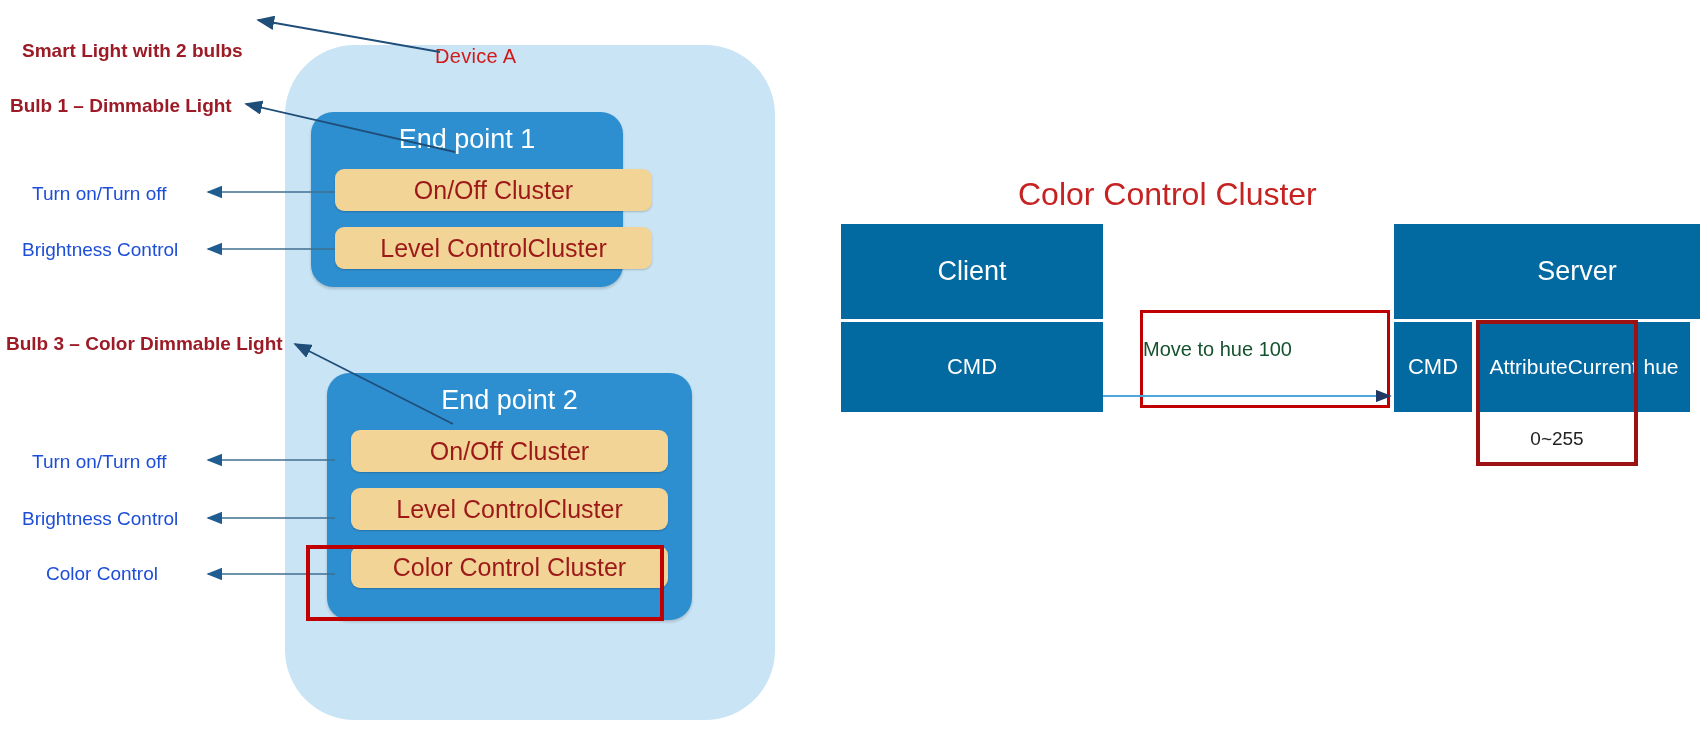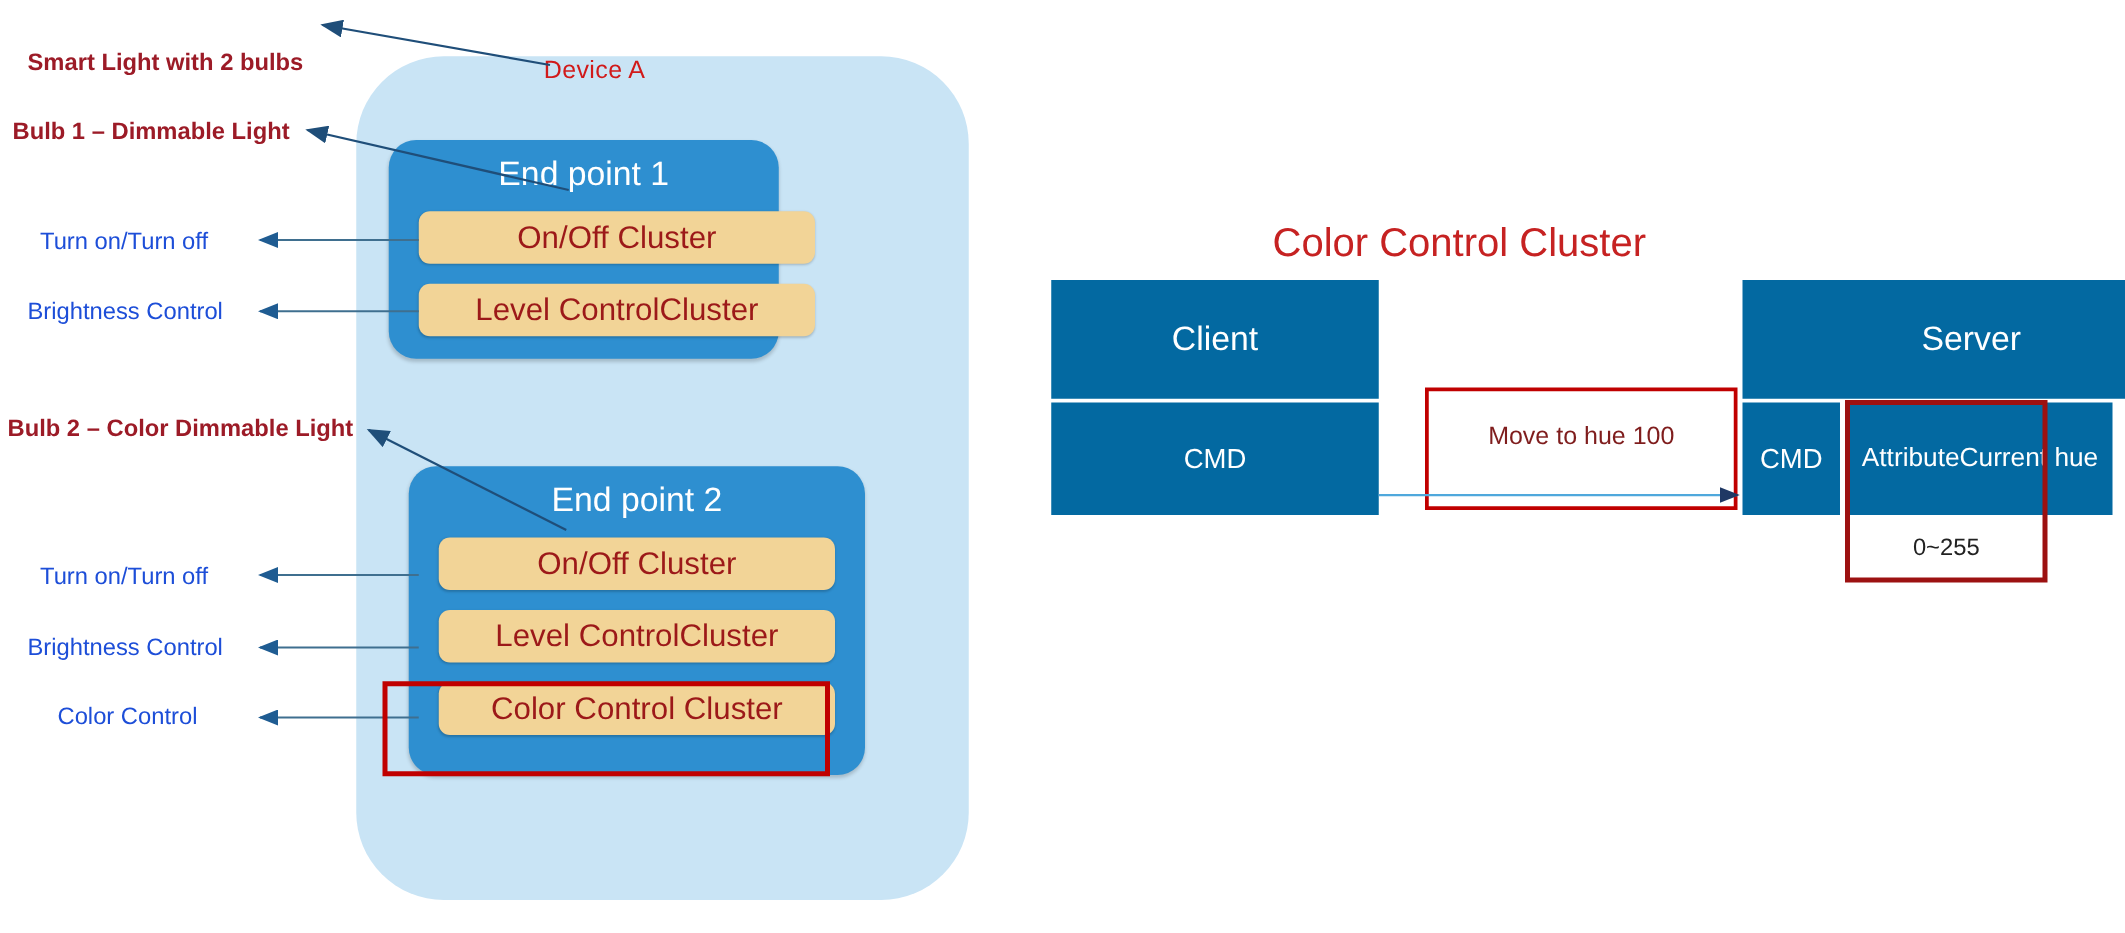--- a/index.html
+++ b/index.html
@@ -170,22 +170,21 @@
 
   .msg-box {
     position: absolute;
     left: 1140px; top: 310px;
     width: 250px; height: 98px;
     border: 3px solid #C00000;
     box-sizing: border-box;
     background: #ffffff;
     display: flex;
     align-items: center;
-    justify-content: center;
-    color: #7f1d1d;
+    color: #14532d;
     font-size: 20px;
     font-family: "Liberation Sans", sans-serif;
   }
   .msg-box .msg-text { transform: translateY(-10px); }
 
   .attr-highlight {
     position: absolute;
     left: 1476px; top: 320px;
     width: 162px; height: 146px;
     border: 4px solid #9C1111;
@@ -232,21 +231,21 @@
     <div class="endpoint-title">End point 2</div>
     <div class="cluster" style="top:57px;">On/Off Cluster</div>
     <div class="cluster" style="top:115px;">Level ControlCluster</div>
     <div class="cluster" style="top:173px;">Color Control Cluster</div>
   </div>
 
   <div class="red-highlight-cc"></div>
 
   <div class="ann-bold" style="left:22px; top:8px;margin-top:32px;">Smart Light with 2 bulbs</div>
   <div class="ann-bold" style="left:10px; top:95px;">Bulb 1 – Dimmable Light</div>
-  <div class="ann-bold" style="left:6px; top:333px;">Bulb 2 – Color Dimmable Light</div>
+  <div class="ann-bold" style="left:6px; top:333px;">Bulb 3 – Color Dimmable Light</div>
 
   <div class="ann-plain" style="left:32px; top:183px;">Turn on/Turn off</div>
   <div class="ann-plain" style="left:22px; top:239px;">Brightness Control</div>
   <div class="ann-plain" style="left:32px; top:451px;">Turn on/Turn off</div>
   <div class="ann-plain" style="left:22px; top:508px;">Brightness Control</div>
   <div class="ann-plain" style="left:46px; top:563px;">Color Control</div>
 
   <div class="cc-title">Color Control Cluster</div>
 
   <div class="blk" id="client-head">Client</div>

